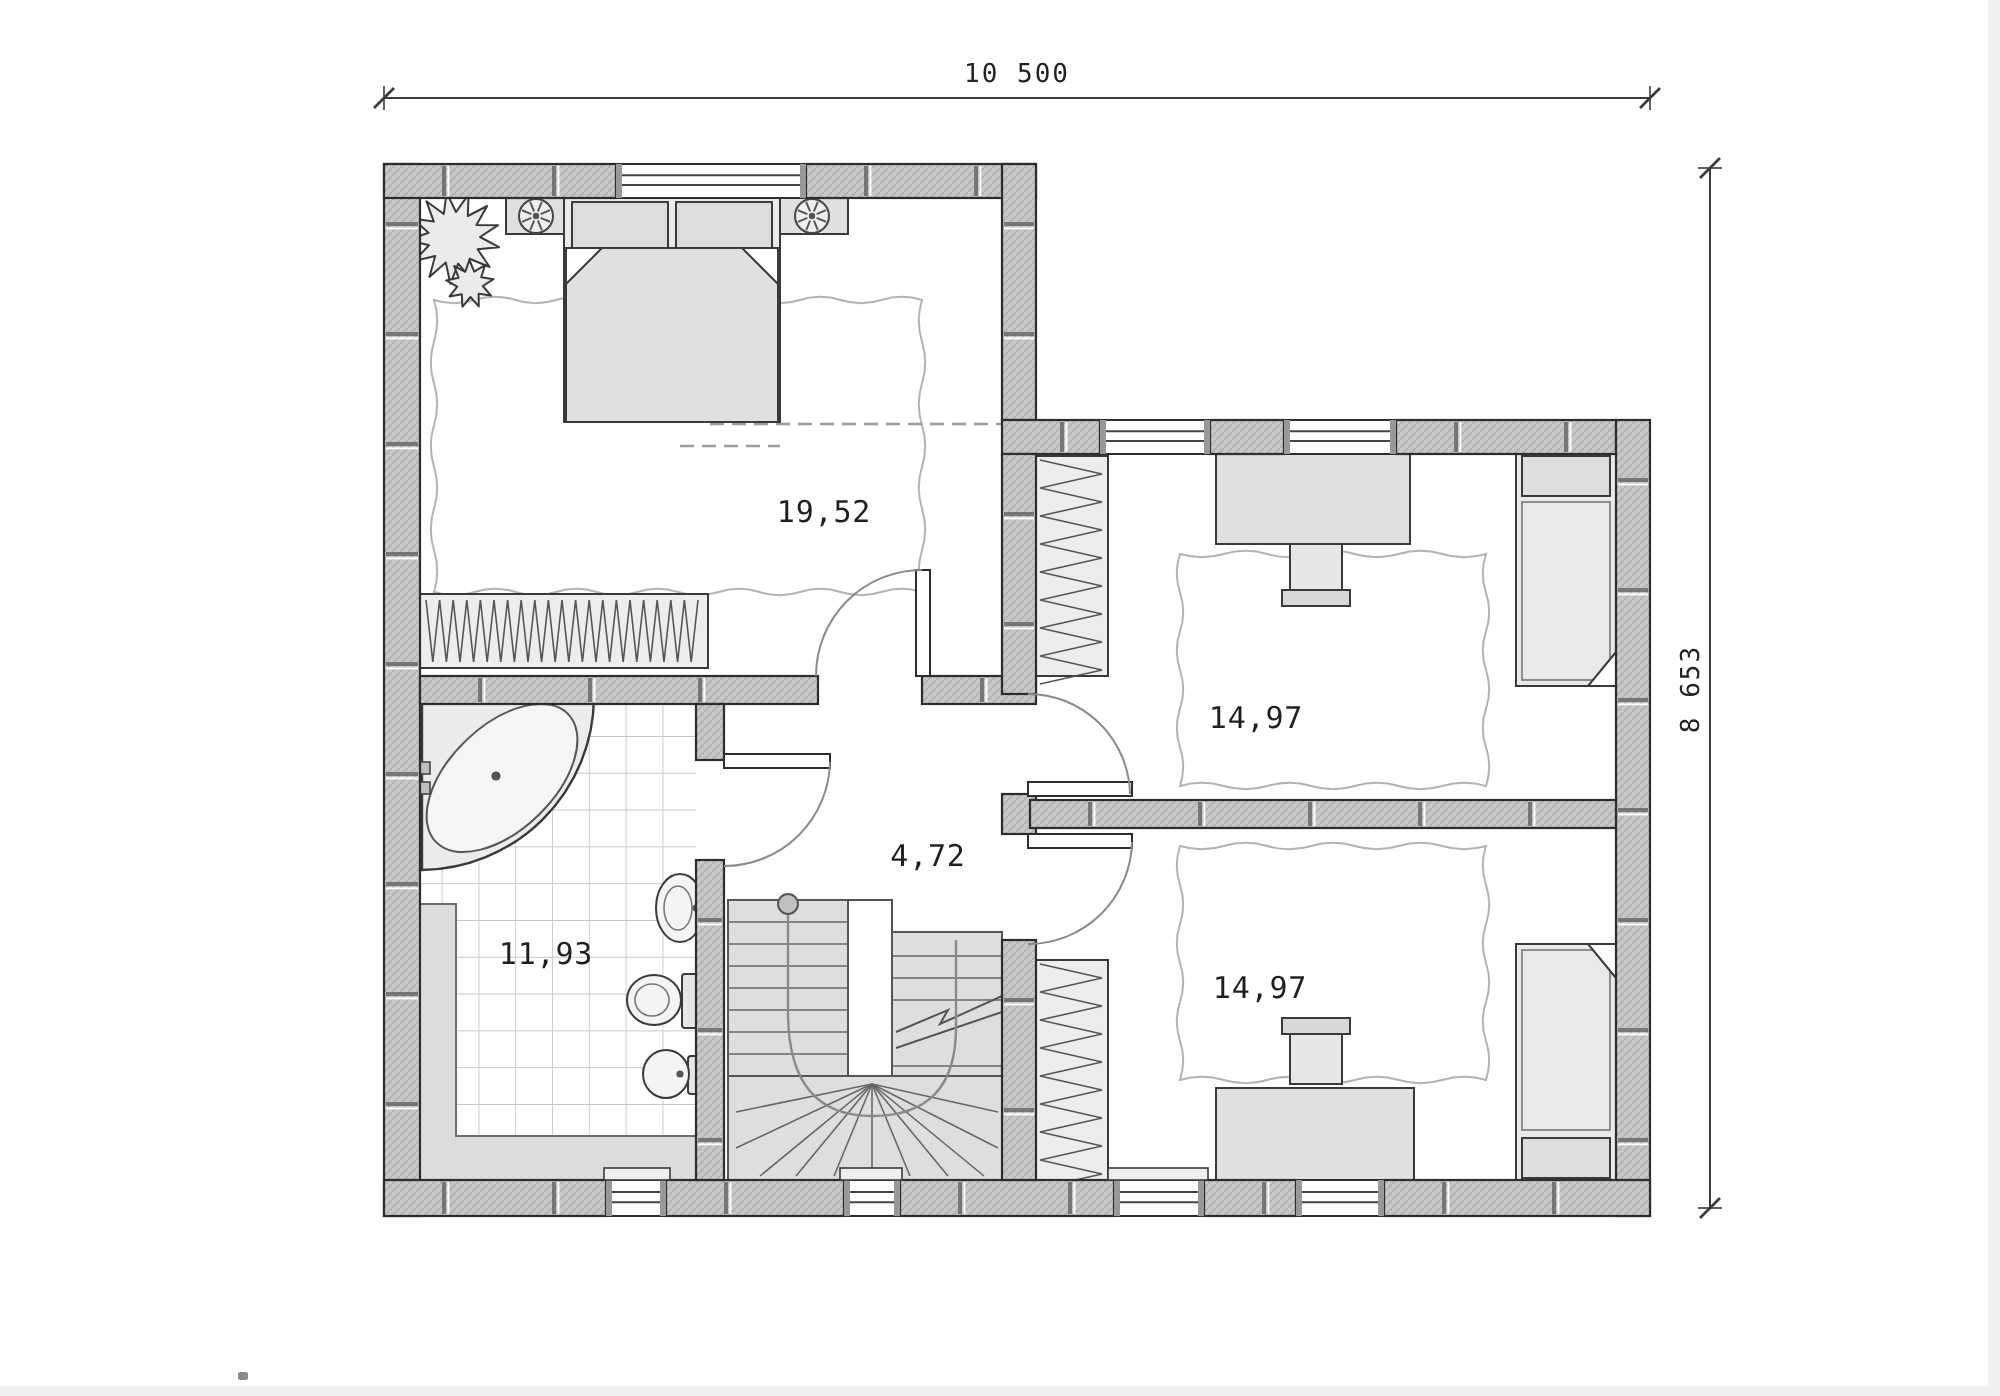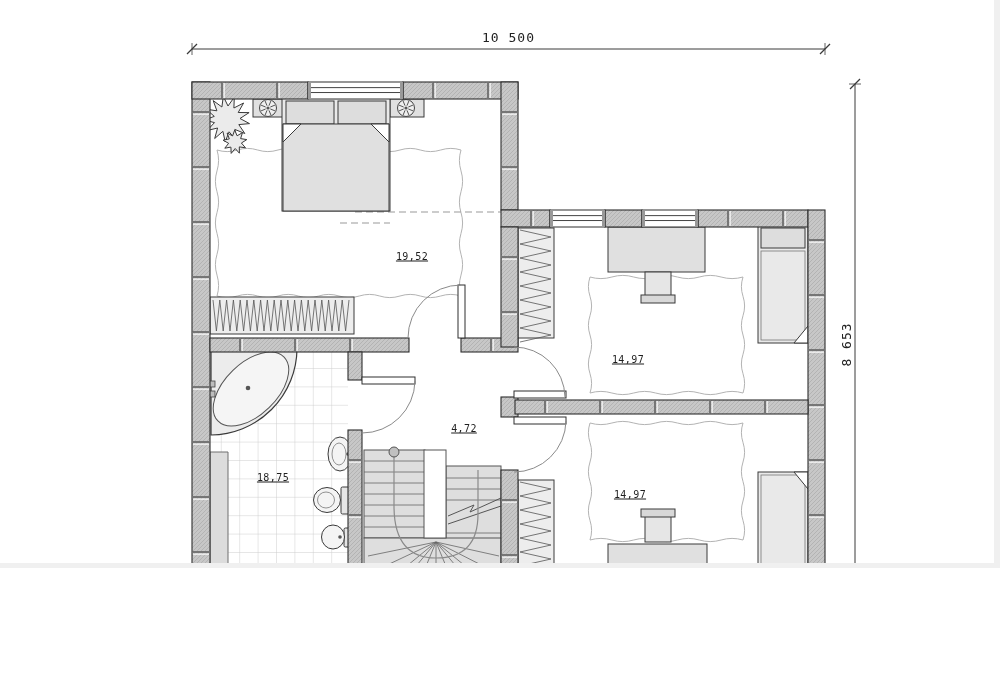--- a/index.html
+++ b/index.html
@@ -1,20 +1,20 @@
 <!DOCTYPE html>
 <html><head>
 <meta charset="utf-8">
 <style>
   html,body{margin:0;padding:0;background:#fff;}
-  .canvas{position:relative;width:1000px;height:568px;background:#fff;overflow:hidden;
+  .canvas{position:relative;width:1000px;height:698px;background:#fff;overflow:hidden;
           font-family:"DejaVu Sans Mono","Liberation Mono",monospace;}
   svg{position:absolute;left:0;top:0;}
-  .area{position:absolute;transform:translate(-50%,-50%);font-size:10px;letter-spacing:.4px;
-        color:#1f1f1f;text-decoration:underline;white-space:nowrap;}
+  .area{position:absolute;transform:translate(-50%,-50%);font-size:15px;letter-spacing:.4px;
+        color:#1f1f1f;white-space:nowrap;}
   .dim{position:absolute;font-size:13px;color:#222;letter-spacing:1px;white-space:nowrap;}
   .dim-top{left:192px;top:30px;width:633px;text-align:center;}
   .dim-right{left:810px;top:337px;width:72px;text-align:center;transform:rotate(-90deg);}
   .spot{position:absolute;left:119px;top:686px;width:5px;height:4px;background:#8a8a8a;border-radius:1px;}
   .edge-r{position:absolute;right:0;top:0;width:6px;height:698px;background:#f0f0f0;}
   .edge-b{position:absolute;left:0;bottom:0;width:1000px;height:5px;background:#f0f0f0;}
 </style>
 </head>
 <body>
 
@@ -358,18 +358,18 @@
       </g>
   </svg>
 
   <div class="dim dim-top">10 500</div>
   <div class="dim dim-right">8 653</div>
 
   <div class="area" style="left:412px;top:256px">19,52</div>
   <div class="area" style="left:628px;top:359px">14,97</div>
   <div class="area" style="left:630px;top:494px">14,97</div>
   <div class="area" style="left:464px;top:428px">4,72</div>
-  <div class="area" style="left:273px;top:477px">18,75</div>
+  <div class="area" style="left:273px;top:477px">11,93</div>
 
   <div class="spot"></div>
   <div class="edge-r"></div>
   <div class="edge-b"></div>
 </div>
 
 </body></html>

